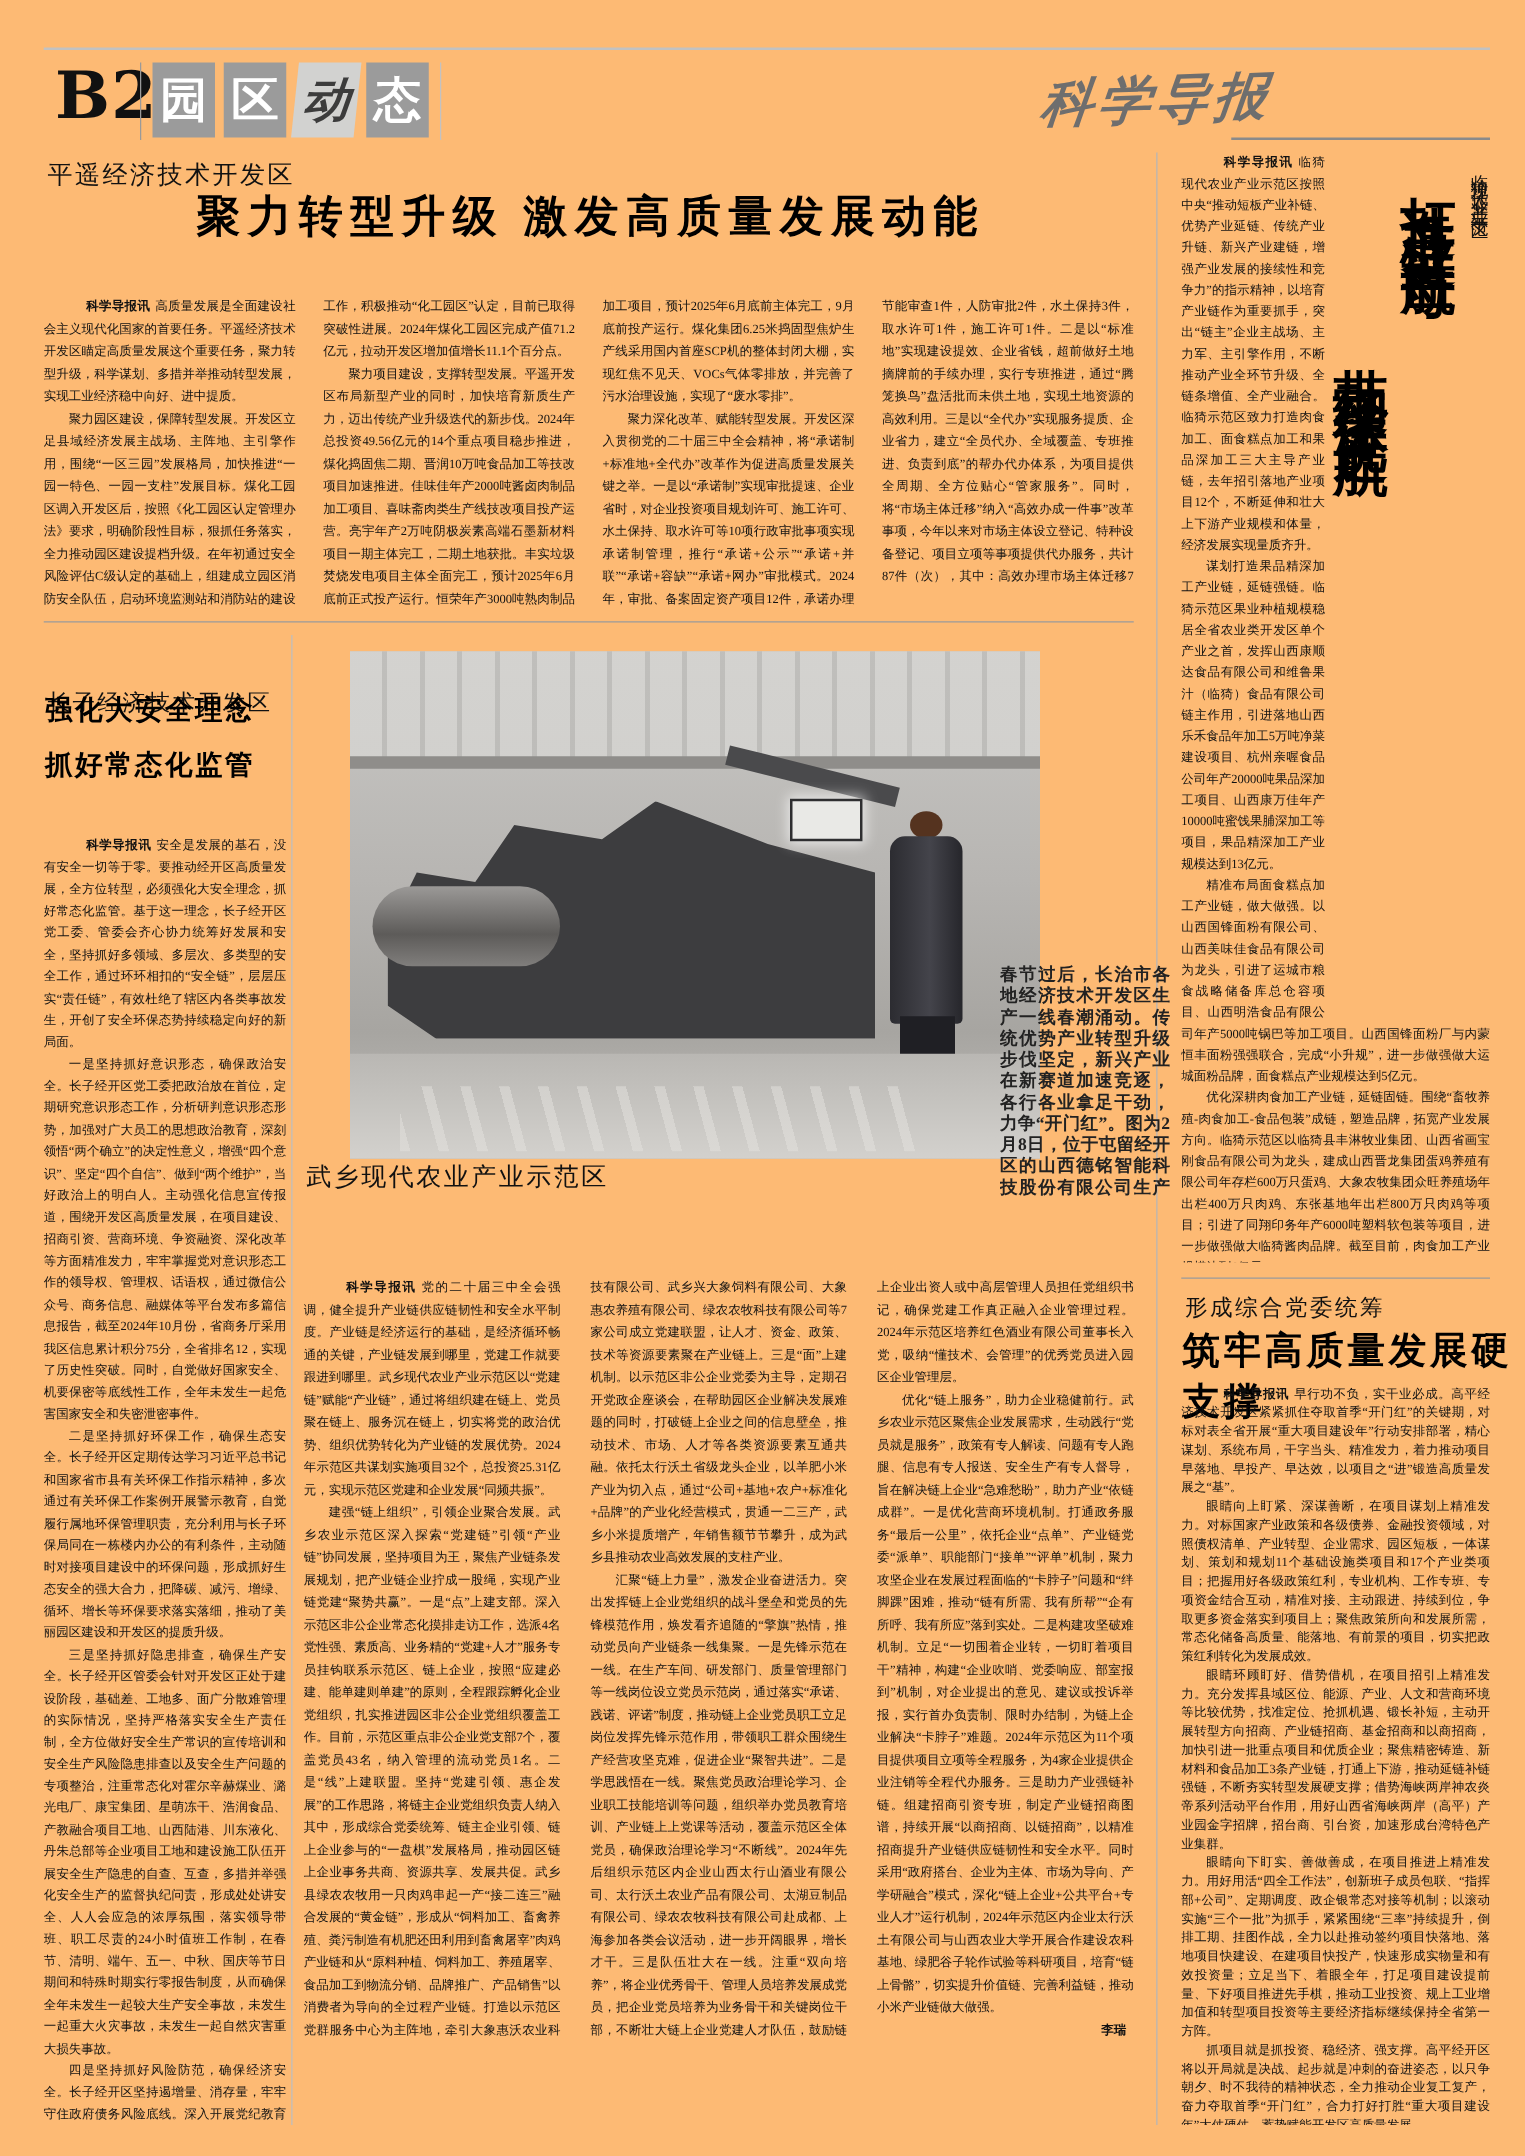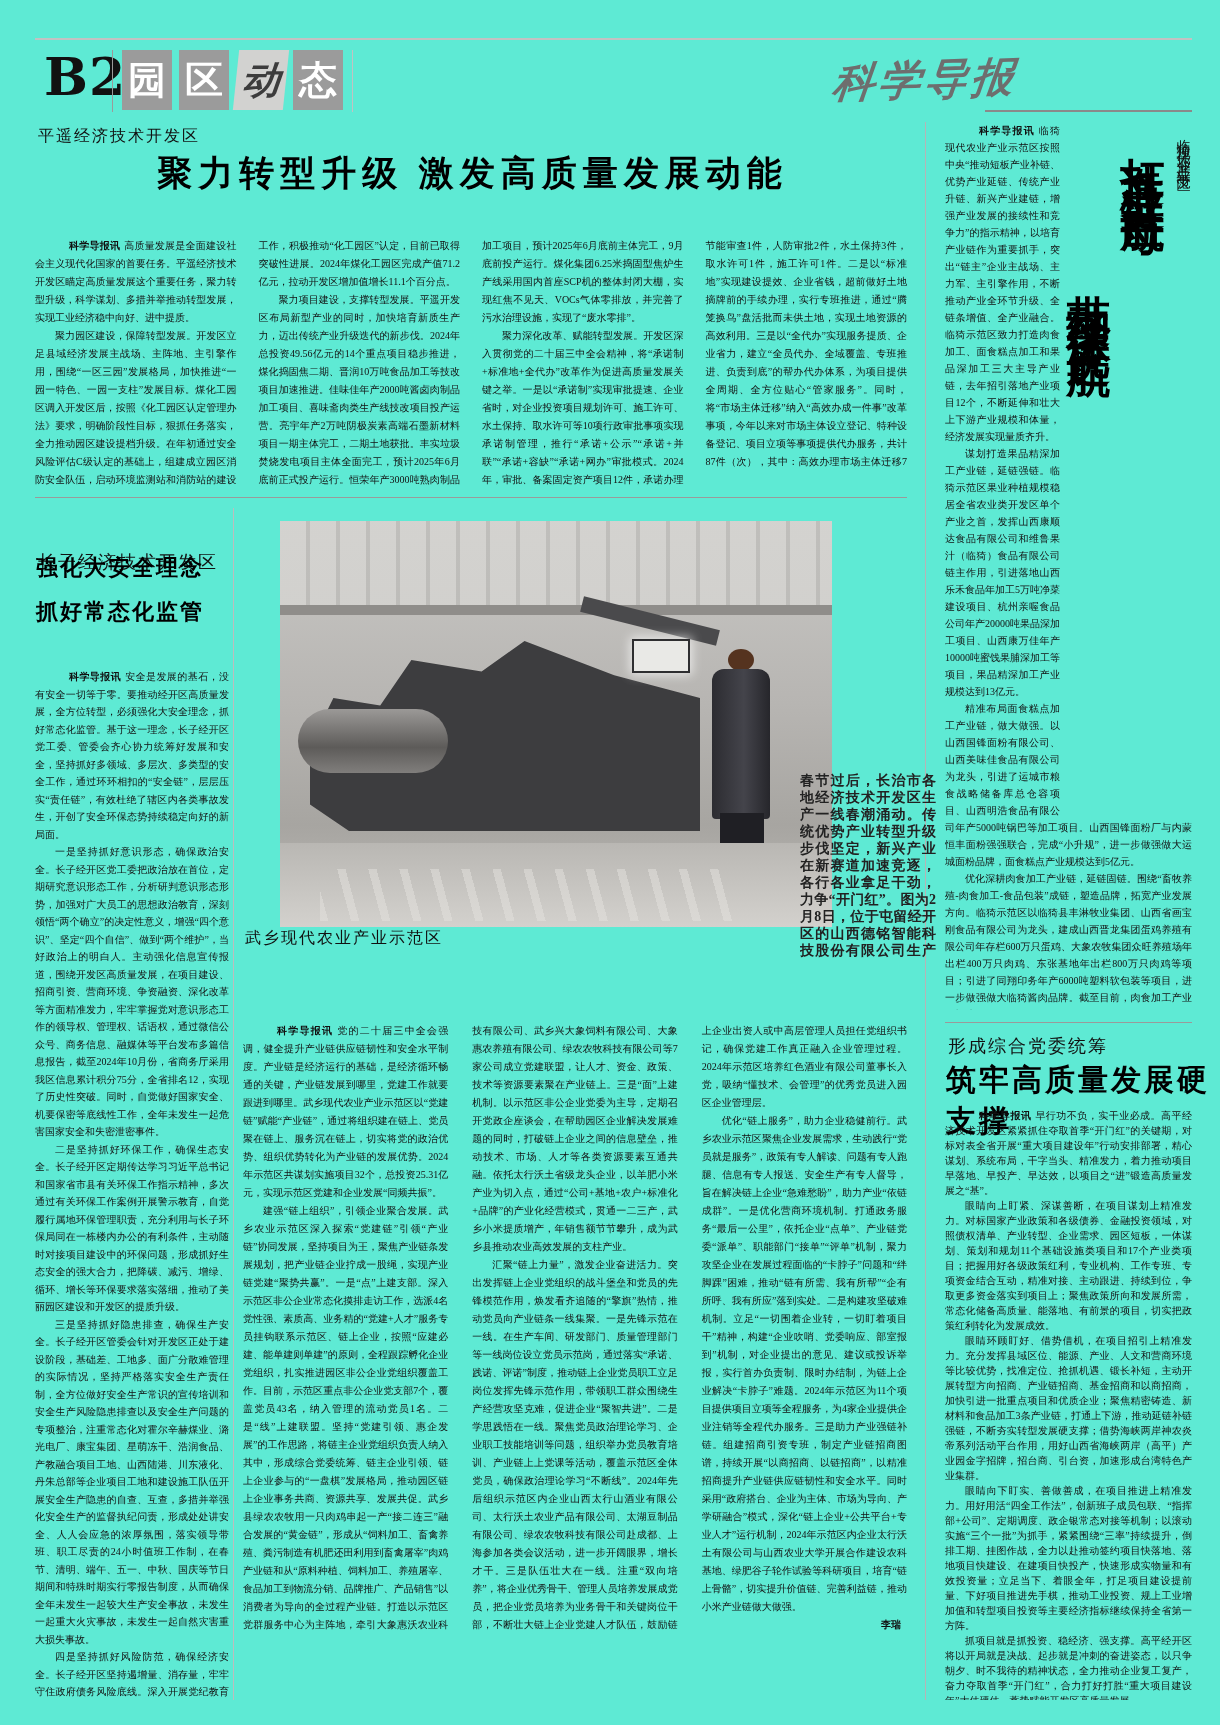--- a/index.html
+++ b/index.html
@@ -1,18 +1,18 @@
 <!DOCTYPE html>
 <html><head>
 <meta charset="utf-8">
 <style>
   html,body{margin:0;padding:0;background:#e8e8e4;}
   .page{
     position:relative;width:1220px;height:1725px;margin:0 auto;
-    background:#5eead4;color:#1a1a1a;overflow:hidden;
+    background:#fdba74;color:#1a1a1a;overflow:hidden;
     font-family:"Liberation Serif","DejaVu Serif",serif;
   }
   
   .rule{position:absolute;background:#9a9a9a;}
   .hairline{position:absolute;background:#c2c2c2;}
   .pageno{
     position:absolute;left:44px;top:46px;font-family:"DejaVu Serif",serif;
     font-weight:bold;font-size:52px;letter-spacing:1px;color:#111;
   }
   .logo-box{position:absolute;top:50px;left:122px;display:flex;gap:7px;}
@@ -31,21 +31,21 @@
     font-family:"DejaVu Serif",serif;font-style:italic;font-weight:bold;
     font-size:42px;color:#6e6e6e;letter-spacing:4px;transform:skewX(-8deg) rotate(-2deg);
   }
   .pub-info{position:absolute;left:1000px;top:48px;width:192px;
     font-family:"Liberation Sans",sans-serif;font-size:13px;font-weight:bold;color:#222;}
   .pub-info .row{display:flex;align-items:center;margin:4px 0;line-height:16px;}
   .pub-info .sq{width:11px;height:11px;background:#b0b0b0;margin-right:6px;flex:0 0 auto;}
   
   .kicker{
     position:absolute;font-family:"Liberation Sans",sans-serif;
-    font-size:16px;color:#111;letter-spacing:2px;font-weight:500;
+    font-size:20px;color:#111;letter-spacing:2px;font-weight:500;
   }
   .headline{
     position:absolute;font-family:"Liberation Sans",sans-serif;font-weight:bold;color:#000;
   }
   .body-text{position:absolute;font-size:10px;line-height:18px;text-align:justify;overflow:hidden;color:#111;}
   .body-text p,.body-text .para{margin:0;text-indent:2em;}
   .lead{font-family:"Liberation Sans",sans-serif;font-weight:bold;margin-right:4px;padding-left:14px;}
   .author{text-indent:0;text-align:right;font-family:"Liberation Sans",sans-serif;font-weight:bold;padding-right:6px;}
   
   .pingyao-body{left:35px;top:237px;width:872px;height:256px;column-count:4;column-gap:22px;}

